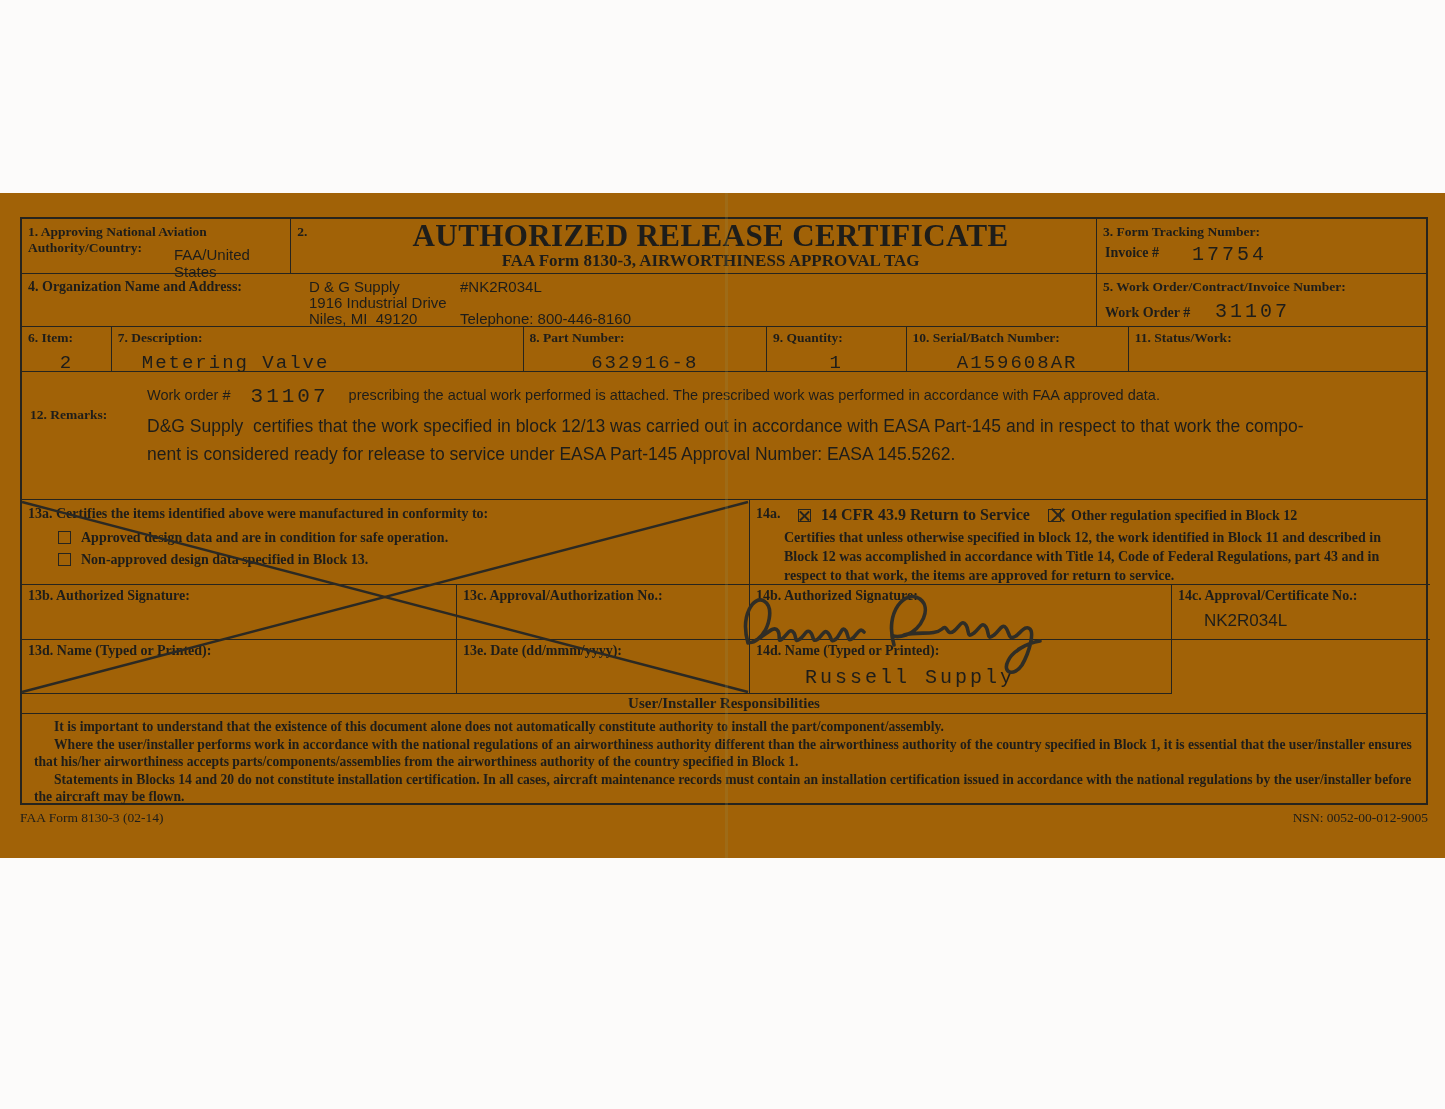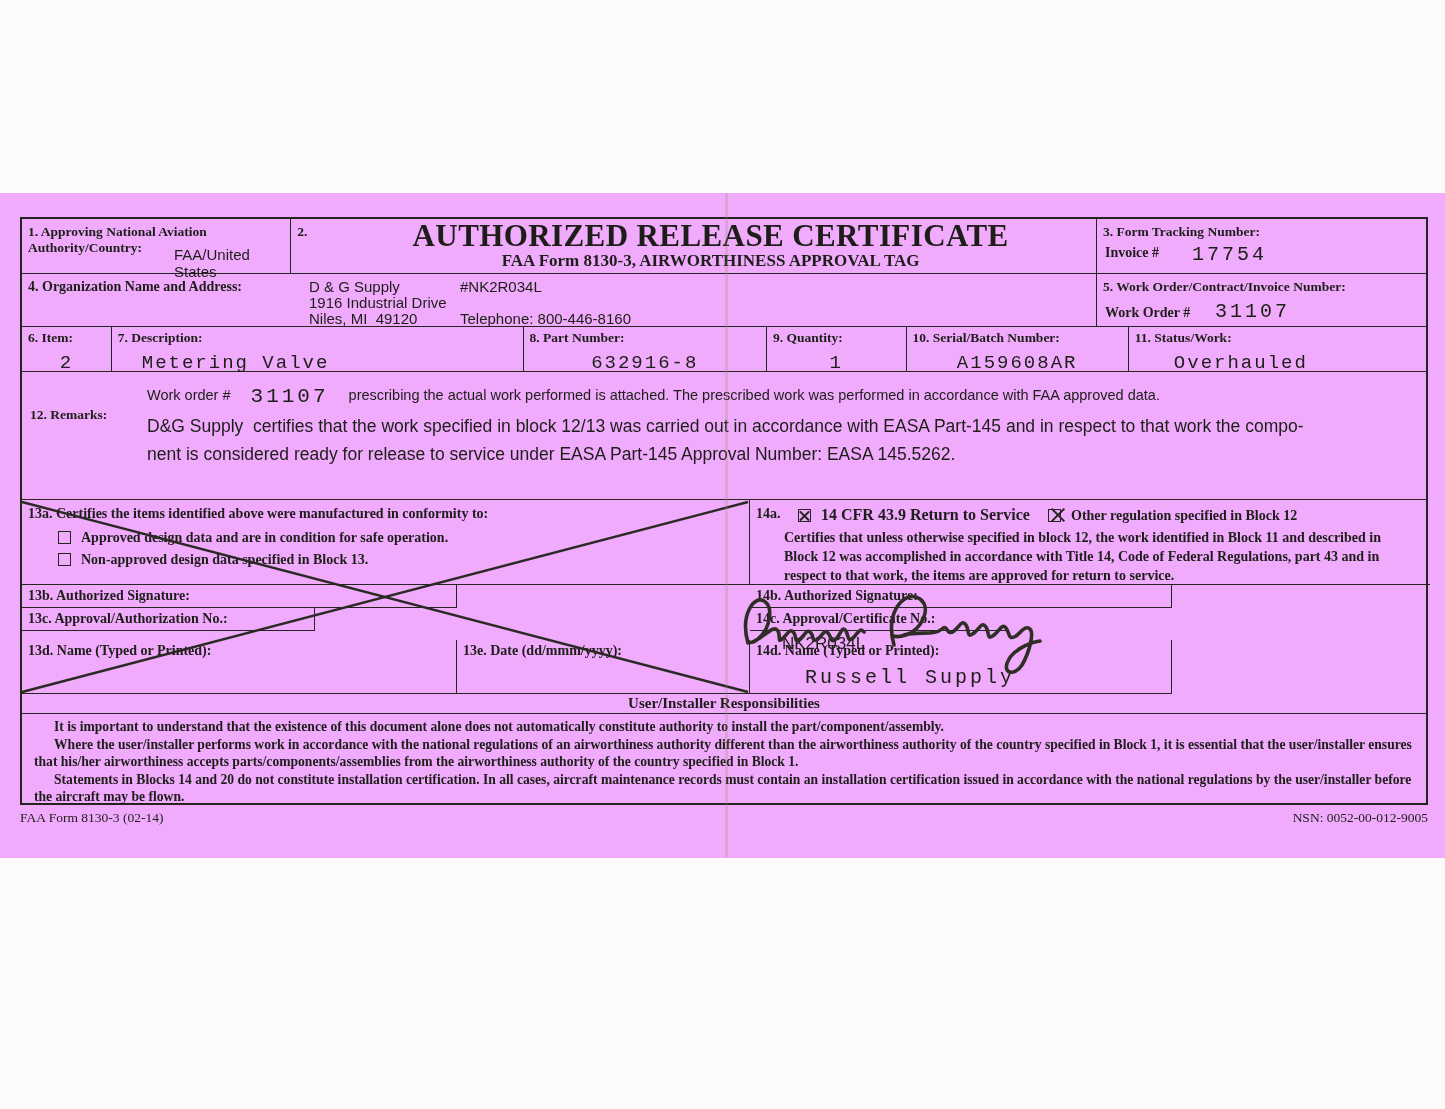--- a/index.html
+++ b/index.html
@@ -6,21 +6,21 @@
   html,body { width:1445px; height:1109px; }
   body {
     background:#fcfbfa;
     font-family:"Liberation Serif", serif;
     color:#1e1d1a;
     position:relative;
     overflow:hidden;
   }
   .paper {
     position:absolute; left:0; top:193px; width:1445px; height:665px;
-    background:#f0abfc;
+    background:#a16207;
   }
   .crease {
     position:absolute; left:725px; top:0; width:3px; height:100%;
     background:rgba(150,140,80,0.22); z-index:6; pointer-events:none;
   }
   .form {
     position:absolute; left:20px; top:24px; width:1408px; height:588px;
     border:2px solid #26241e;
   }
   .row { display:flex; width:100%; }
@@ -30,21 +30,21 @@
   .pad { padding:3px 6px; }
   .sans { font-family:"Liberation Sans","DejaVu Sans",sans-serif; }
   .abs { position:absolute; }
   .pre { white-space:pre-wrap; }
 
   
   .r1 { height:55px; } .r2 { height:53px; } .r3 { height:45px; }
   .r12 { height:128px; }
   .half { display:flex; flex-direction:column; }
   .h13 { width:728px; } .h14 { width:680px; }
-  .ra { height:85px; } .rb { height:55px;flex-direction:column; } .rc { height:54px; }
+  .ra { height:85px; } .rb { height:55px; } .rc { height:54px; }
 
   
   .c1 { width:270px; } .c2 { width:808px; } .c3 { width:330px; }
   .c4 { width:1078px; } .c5 { width:330px; }
   
   .ci6 { width:90px; } .ci7 { width:413px; } .ci8 { width:244px; }
   .ci9 { width:140px; } .ci10 { width:223px; } .ci11 { width:298px; }
 
   .title { font-weight:bold; font-size:31px; letter-spacing:0.4px; text-align:center; line-height:32px; padding-left:34px; margin-top:1px; }
   .subtitle { font-weight:bold; font-size:17px; text-align:center; padding-left:34px; line-height:18px; }
@@ -127,21 +127,20 @@
       <div class="cell ci9">
         <div class="lbl pad">9. Quantity:</div>
         <div class="itemval">1</div>
       </div>
       <div class="cell ci10">
         <div class="lbl pad">10. Serial/Batch Number:</div>
         <div class="itemval">A159608AR</div>
       </div>
       <div class="cell ci11 last">
         <div class="lbl pad">11. Status/Work:</div>
-        <div class="itemval" style="text-align:left; padding-left:45px;">Overhauled</div>
       </div>
     </div>
 
     <div class="row r12">
       <div class="cell last" style="width:1408px;">
         <div class="lbl abs" style="left:8px; top:5px;margin-top:30px;">12. Remarks:</div>
         <div class="abs" style="left:125px; top:13px; width:1255px;">
           <span class="sans" style="font-size:14.5px;">Work order #</span>
           <span class="bigmono" style="margin:0 16px; font-size:21px; vertical-align:-2px;">31107</span>
           <span class="sans" style="font-size:14.5px;">prescribing the actual work performed is attached. The prescribed work was performed in accordance with FAA approved data.</span>

